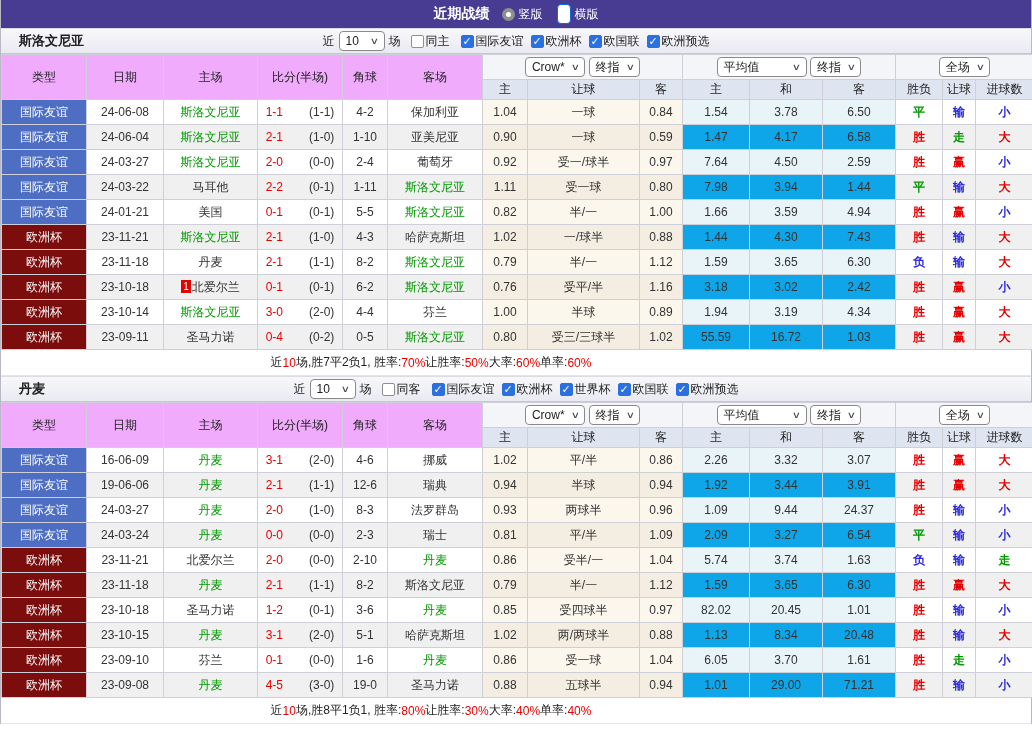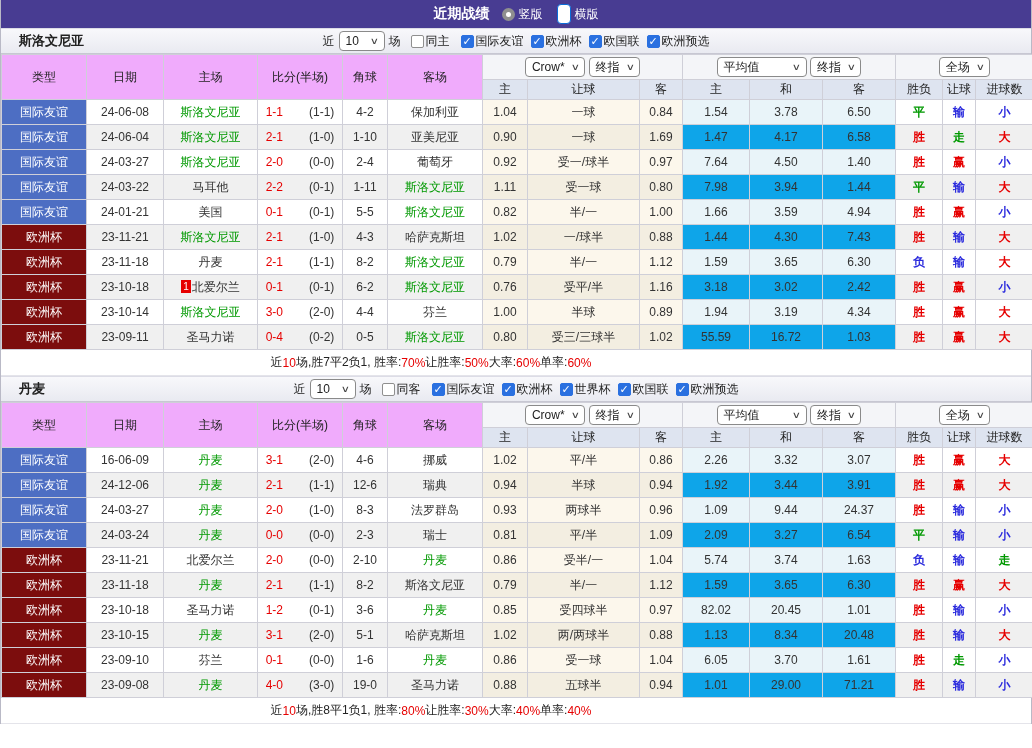--- a/index.html
+++ b/index.html
@@ -198,41 +198,41 @@
         </tr>
         <tr class="alt">
           <td class="lg lg-blue">国际友谊</td>
           <td class="">24-06-04</td>
           <td class="team-g">斯洛文尼亚</td>
           <td class=""><span class="sc">2-1</span><span class="half">(1-0)</span></td>
           <td class="">1-10</td>
           <td class="">亚美尼亚</td>
           <td class="od">0.90</td>
           <td class="od">一球</td>
-          <td class="od">1.69</td>
+          <td class="od">0.59</td>
           <td class="av">1.47</td>
           <td class="av">4.17</td>
           <td class="av">6.58</td>
           <td class="rs c-red">胜</td>
           <td class="rs c-green">走</td>
           <td class="rs c-red">大</td>
         </tr>
         <tr>
           <td class="lg lg-blue">国际友谊</td>
           <td class="">24-03-27</td>
           <td class="team-g">斯洛文尼亚</td>
           <td class=""><span class="sc">2-0</span><span class="half">(0-0)</span></td>
           <td class="">2-4</td>
           <td class="">葡萄牙</td>
           <td class="od">0.92</td>
           <td class="od">受一/球半</td>
           <td class="od">0.97</td>
           <td class="av">7.64</td>
           <td class="av">4.50</td>
-          <td class="av">1.40</td>
+          <td class="av">2.59</td>
           <td class="rs c-red">胜</td>
           <td class="rs c-red">赢</td>
           <td class="rs c-blue">小</td>
         </tr>
         <tr class="alt">
           <td class="lg lg-blue">国际友谊</td>
           <td class="">24-03-22</td>
           <td class="">马耳他</td>
           <td class=""><span class="sc">2-2</span><span class="half">(0-1)</span></td>
           <td class="">1-11</td>
@@ -481,21 +481,21 @@
           <td class="od">0.86</td>
           <td class="av">2.26</td>
           <td class="av">3.32</td>
           <td class="av">3.07</td>
           <td class="rs c-red">胜</td>
           <td class="rs c-red">赢</td>
           <td class="rs c-red">大</td>
         </tr>
         <tr class="alt">
           <td class="lg lg-blue">国际友谊</td>
-          <td class="">24-12-06</td>
+          <td class="">19-06-06</td>
           <td class="team-g">丹麦</td>
           <td class=""><span class="sc">2-1</span><span class="half">(1-1)</span></td>
           <td class="">12-6</td>
           <td class="">瑞典</td>
           <td class="od">0.94</td>
           <td class="od">半球</td>
           <td class="od">0.94</td>
           <td class="av">1.92</td>
           <td class="av">3.44</td>
           <td class="av">3.91</td>
@@ -619,21 +619,21 @@
           <td class="av">3.70</td>
           <td class="av">1.61</td>
           <td class="rs c-red">胜</td>
           <td class="rs c-green">走</td>
           <td class="rs c-blue">小</td>
         </tr>
         <tr class="alt">
           <td class="lg lg-maroon">欧洲杯</td>
           <td class="">23-09-08</td>
           <td class="team-g">丹麦</td>
-          <td class=""><span class="sc">4-0</span><span class="half">(3-0)</span></td>
+          <td class=""><span class="sc">4-5</span><span class="half">(3-0)</span></td>
           <td class="">19-0</td>
           <td class="">圣马力诺</td>
           <td class="od">0.88</td>
           <td class="od">五球半</td>
           <td class="od">0.94</td>
           <td class="av">1.01</td>
           <td class="av">29.00</td>
           <td class="av">71.21</td>
           <td class="rs c-red">胜</td>
           <td class="rs c-blue">输</td>

